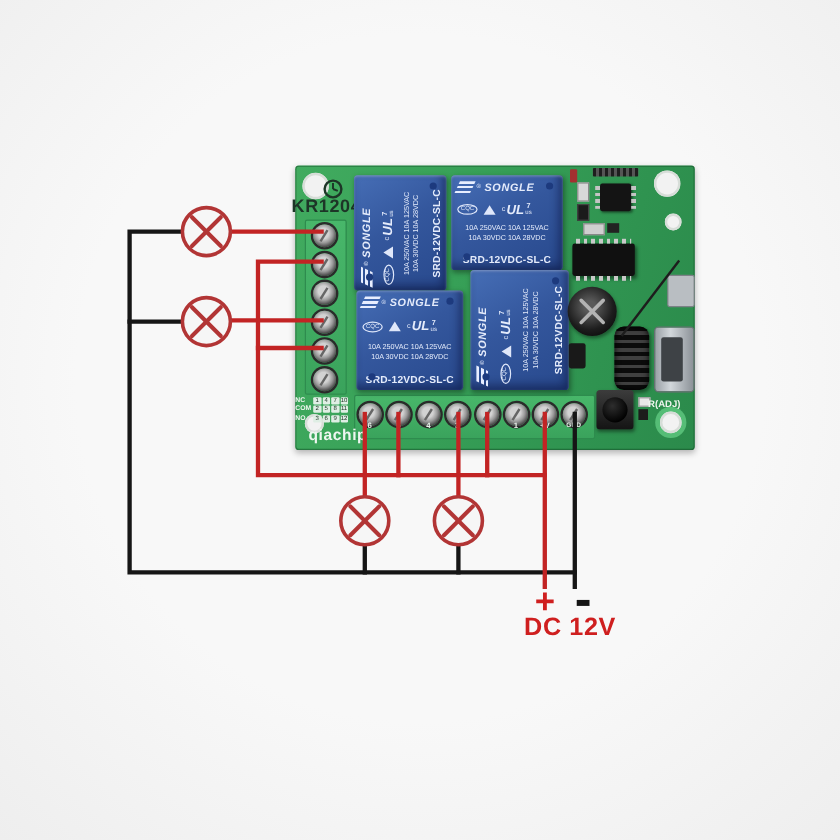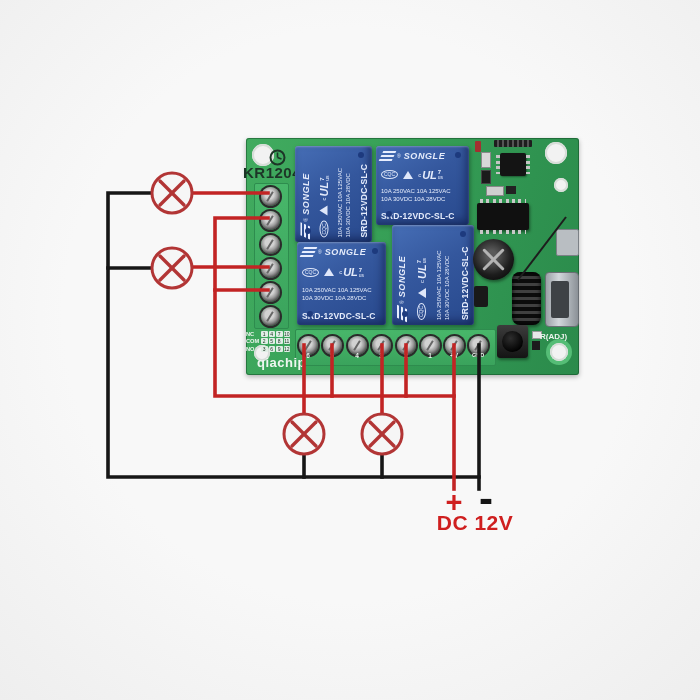--- a/index.html
+++ b/index.html
@@ -37,21 +37,21 @@
   .pcell{width:6.5px;height:6px;background:#dfeee4;color:#17301f;font-size:5px;line-height:6px;
          text-align:center;margin-right:1px;border-radius:1px;}
   .brandtxt{position:absolute;left:11px;top:217px;font-size:13px;font-weight:bold;color:#eef6f0;letter-spacing:.5px;}
 
   .blabel{position:absolute;top:214px;width:22px;text-align:center;font-size:6.5px;font-weight:bold;color:#e9f4ec;}
 
   
   .relay{position:absolute;border-radius:3px;
          background:linear-gradient(150deg,#466eb6 0%,#395f a8 0%,#34579d 45%,#28498d 100%);
          background:linear-gradient(150deg,#466eb6 0%,#34579d 45%,#28498d 100%);
-         box-shadow:inset 0 1px 2px rgba(255,255,255,.3), inset -3px -4px 8px rgba(0,5,40,.45), 1px 2px 4px rgba(0,0,0,.35);}
+         box-shadow:inset 0 1px 2px rgba(255,255,255,.3), inset -3px -4px 8px rgba(0,5,40,.45), 1px 2px 4px rgba(0,0,0,.35);text-align:center;}
   .relay:before{content:"";position:absolute;right:8px;top:6px;width:6px;height:6px;border-radius:50%;background:#1d3a7e;}
   .relay:after{content:"";position:absolute;left:10px;bottom:8px;width:6px;height:6px;border-radius:50%;background:#1d3a7e;}
   .rc{position:absolute;display:flex;flex-direction:column;justify-content:space-between;
       box-sizing:border-box;padding:5px 5px 4px 5px;color:#e4ebfb;overflow:hidden;}
   .r-brand{display:flex;align-items:center;gap:3px;}
   .stripes{width:13px;height:10px;transform:skewX(-25deg);
            background:repeating-linear-gradient(180deg,#e8eeff 0 2px,transparent 2px 4px);}
   .reg{font-size:5px;}
   .bname{font-size:9px;font-weight:bold;font-style:italic;letter-spacing:.6px;}
   .r-marks{display:flex;align-items:center;gap:5px;}

